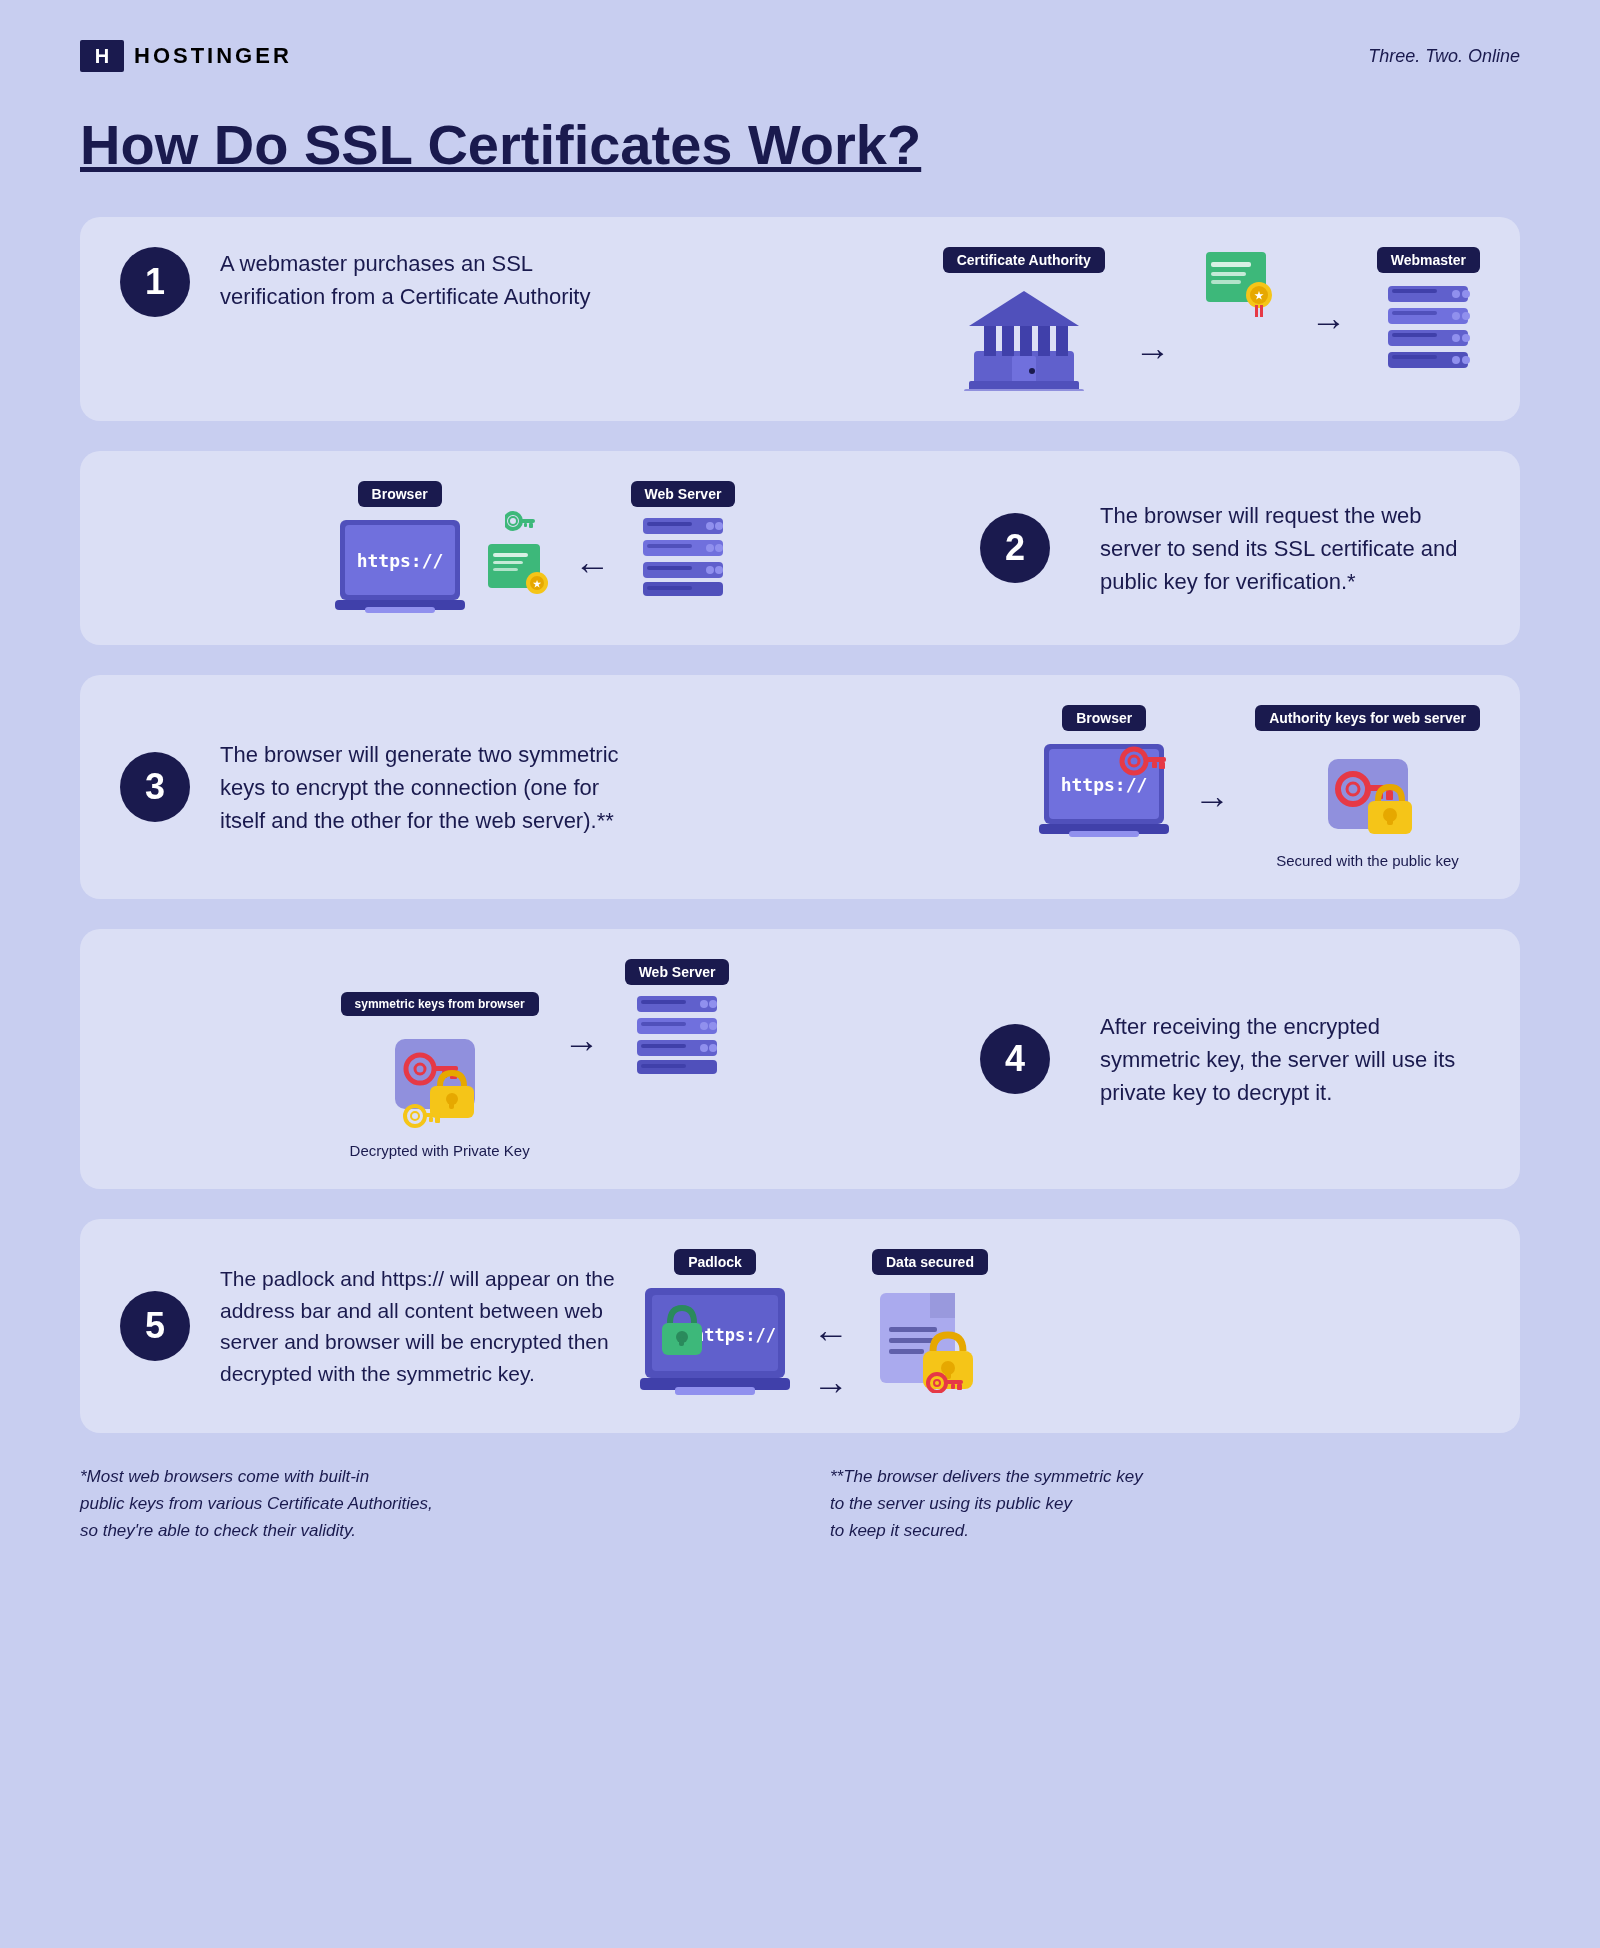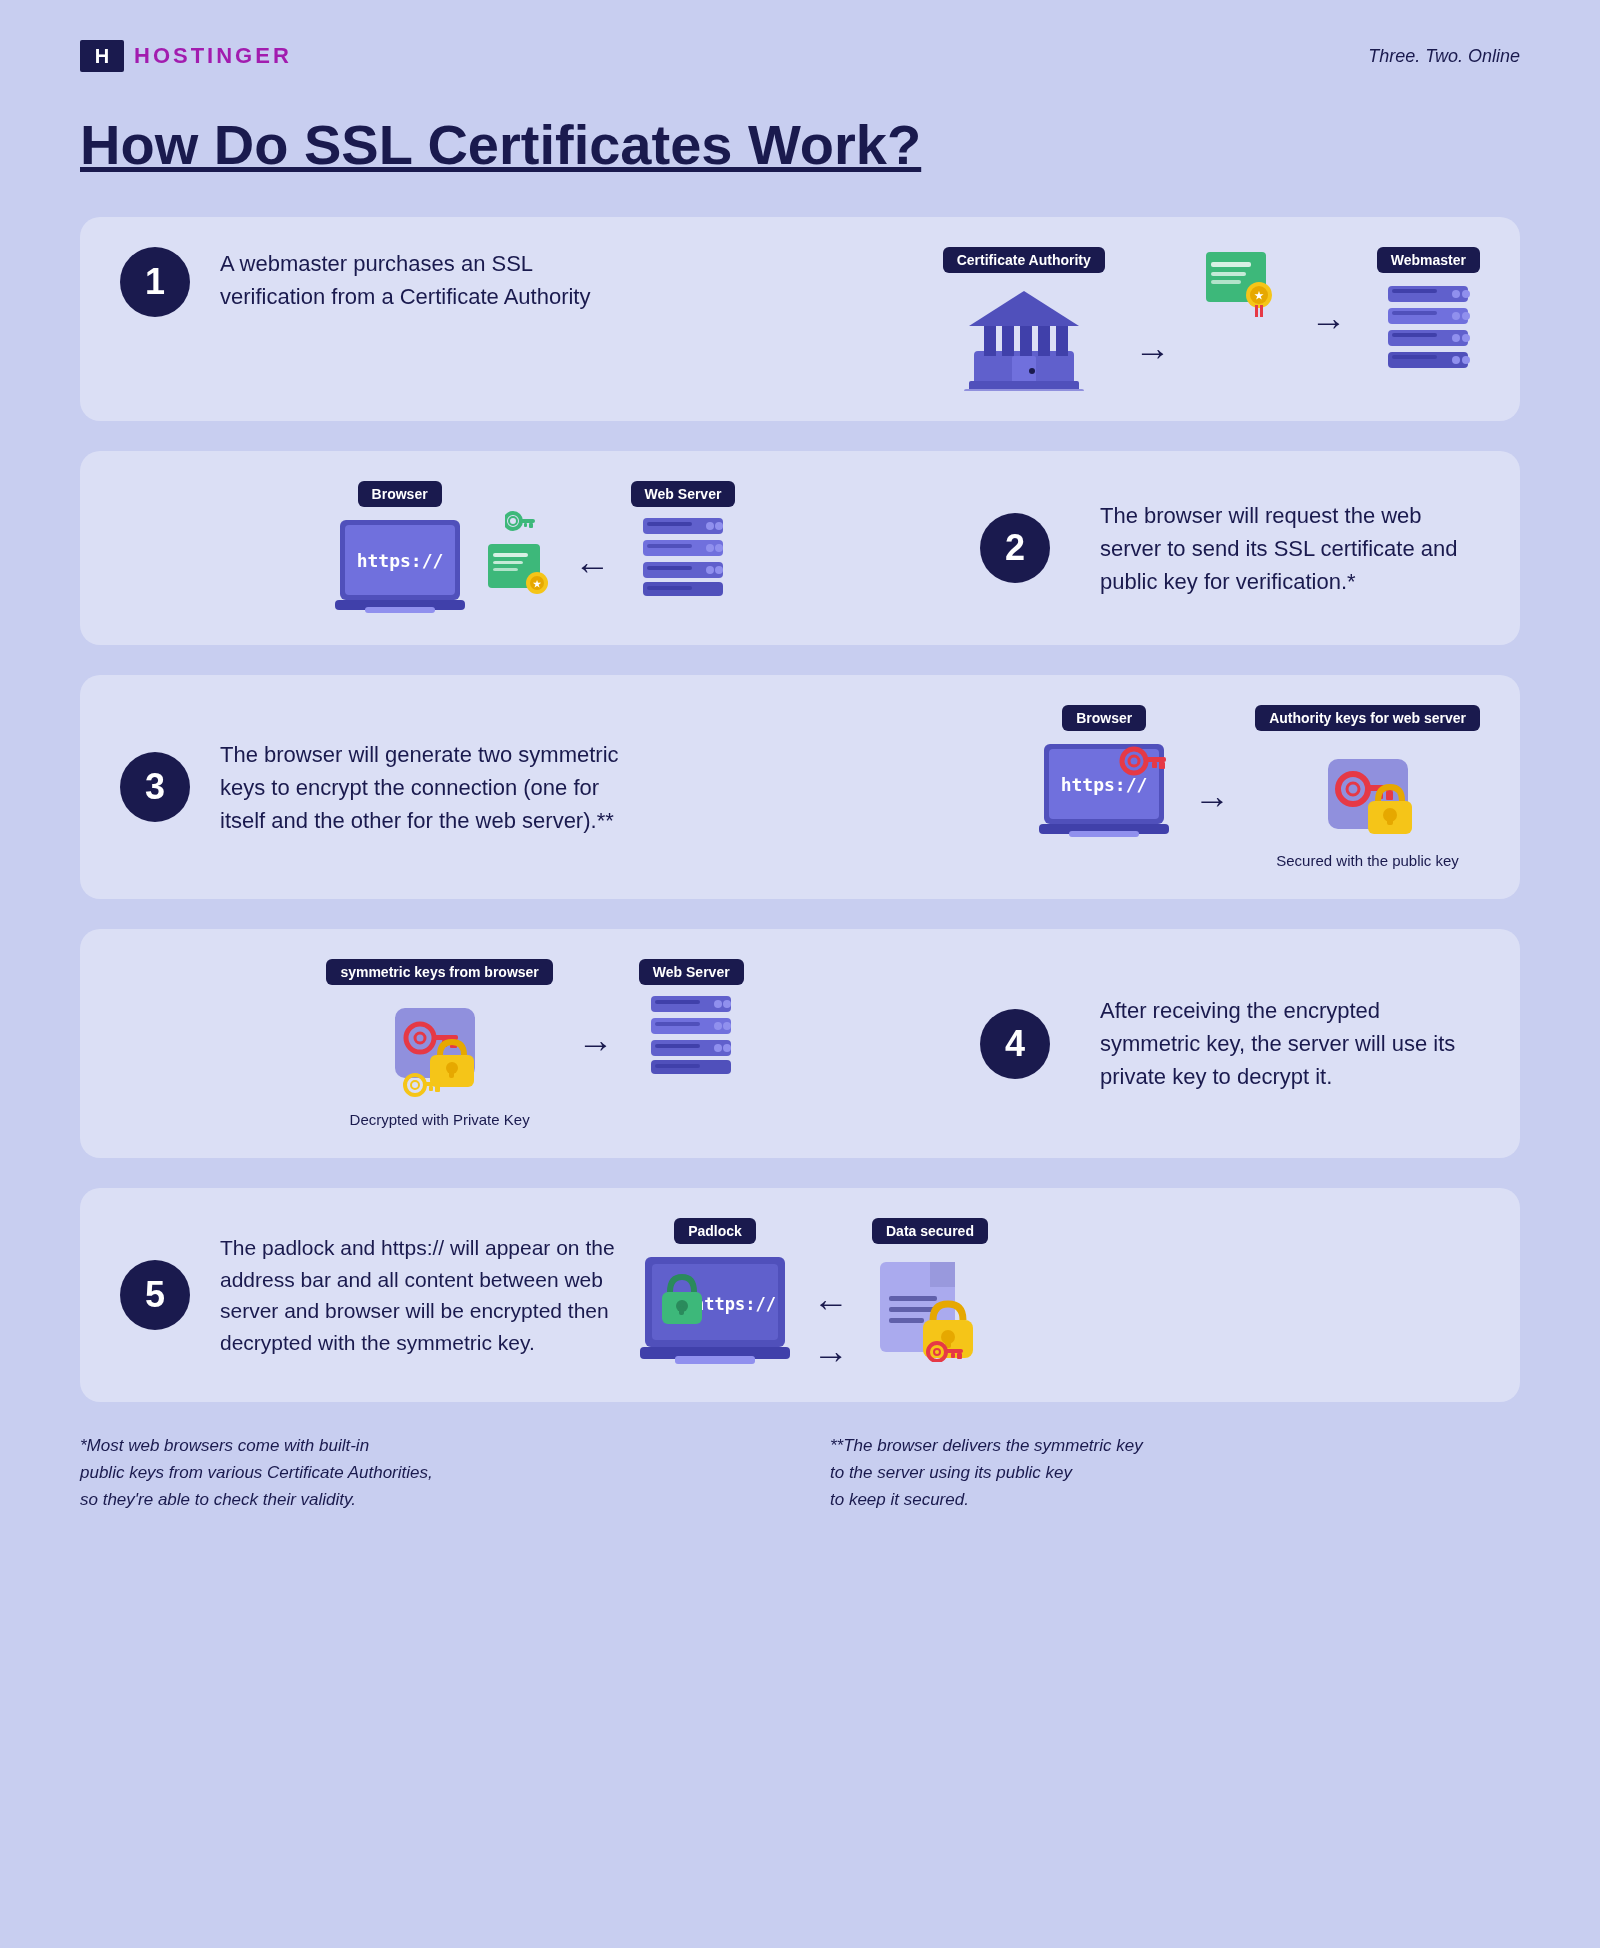--- a/index.html
+++ b/index.html
@@ -19,21 +19,21 @@
     }
     .logo {
       display: flex;
       align-items: center;
       gap: 10px;
     }
     .logo-text {
       font-size: 22px;
       font-weight: 900;
       letter-spacing: 3px;
-      color: #a21caf;
+      color: #000000;
       text-transform: uppercase;
     }
     .tagline {
       font-size: 18px;
       color: #1a1a4e;
       font-style: italic;
     }
     .main-title {
       font-size: 56px;
       font-weight: 900;
@@ -310,21 +310,21 @@
 </div>
 
 <div class="step-container" style="flex-direction:row-reverse;">
   <div style="display:flex; align-items:center; margin-left:30px;">
     <div class="step-number">4</div>
     <div class="step-text" style="margin-left:20px;">After receiving the encrypted symmetric key, the server will use its private key to decrypt it.</div>
   </div>
   <div class="step-visual" style="align-items:flex-start; gap:25px; flex:1.5;">
 
     <div class="icon-with-label">
-      <span class="label-tag" style="font-size:14px;">symmetric keys from browser</span>
+      <span class="label-tag" style="font-size:12px;margin-top:33px;">symmetric keys from browser</span>
       <svg width="110" height="105" viewBox="0 0 110 105">
         <rect x="10" y="15" width="80" height="70" rx="10" fill="#9090dd"></rect>
 
         <ellipse cx="35" cy="45" rx="14" ry="14" fill="none" stroke="#e63946" stroke-width="5"></ellipse>
         <ellipse cx="35" cy="45" rx="5" ry="5" fill="none" stroke="#e63946" stroke-width="3"></ellipse>
         <rect x="47" y="42" width="26" height="5" rx="2" fill="#e63946"></rect>
         <rect x="65" y="47" width="7" height="8" rx="1" fill="#e63946"></rect>
         <rect x="57" y="47" width="5" height="7" rx="1" fill="#e63946"></rect>
 
         <rect x="45" y="62" width="44" height="32" rx="6" fill="#f5c518"></rect>

